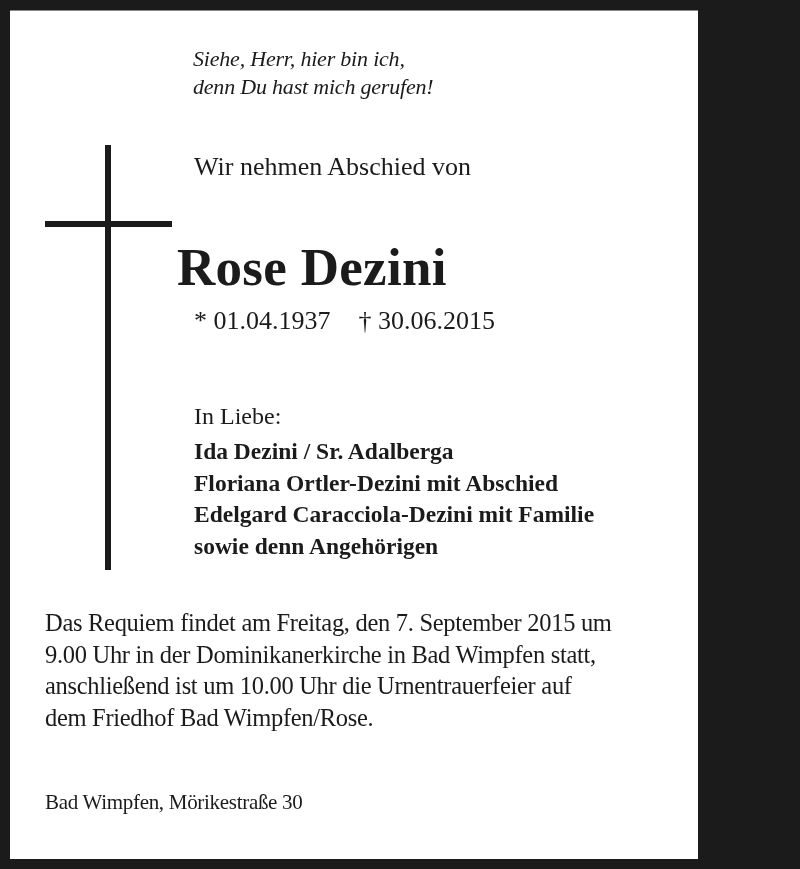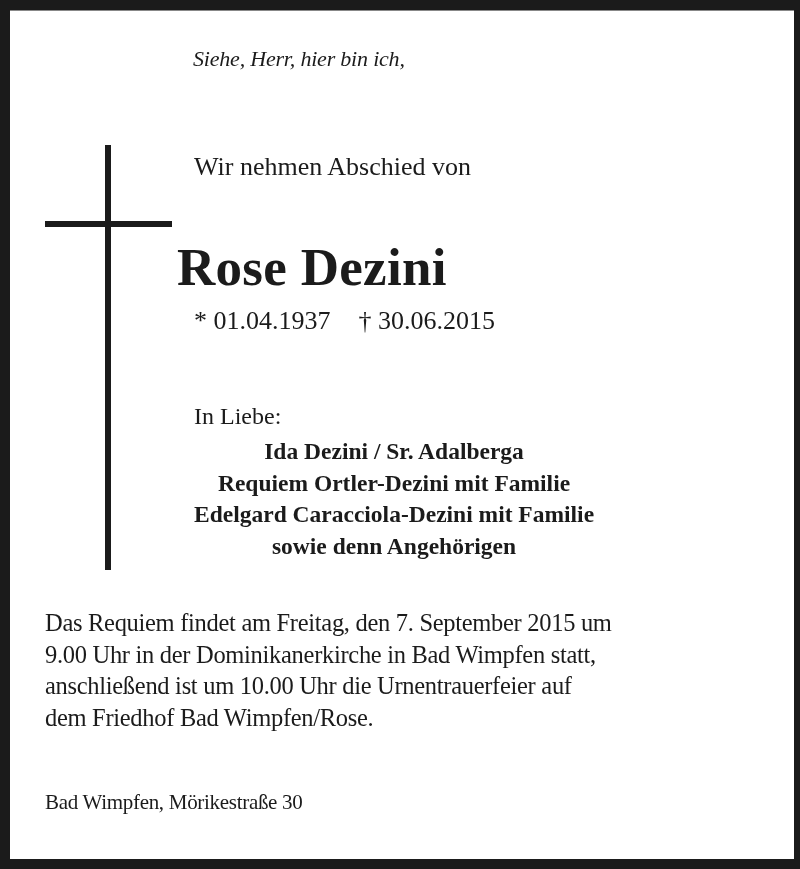--- a/index.html
+++ b/index.html
@@ -5,21 +5,21 @@
     html, body { margin: 0; padding: 0; }
     body {
       width: 800px; height: 869px; overflow: hidden;
       background: #1b1b1b;
       font-family: "DejaVu Serif", "Liberation Serif", serif;
       color: #1b1b1b;
     }
     .page {
       position: absolute;
       left: 10px; top: 10px;
-      width: 784px; height: 849px;
+      width: 688px; height: 849px;
       background: #ffffff;
       border-top: 1px solid #888;
       box-sizing: border-box;
     }
     .abs { position: absolute; white-space: nowrap; }
 
     .verse {
       left: 183px; top: 34px;
       font-family: "Liberation Serif", serif;
       font-style: italic;
@@ -71,21 +71,21 @@
       line-height: 30px;
       text-align: right;
     }
     .mourners {
       left: 184px; top: 425px;
       font-family: "Liberation Serif", serif;
       font-weight: bold;
       font-size: 23.5px;
       line-height: 31.5px;
     }
-    .mourners div { display: block; text-align: center; }
+    .mourners div { display: block; }
 
     .requiem {
       left: 35px; top: 596px;
       font-family: "Liberation Serif", serif;
       font-size: 24.5px;
       line-height: 31.5px;
       letter-spacing: -0.3px;
     }
     .requiem div { display: block; }
 
@@ -97,40 +97,41 @@
       letter-spacing: -0.3px;
     }
   </style>
 </head>
 <body>
 
 <div class="page">
 
   <div class="abs verse">
     <div>Siehe, Herr, hier bin ich,</div>
+    <div>denn Du hast mich gerufen!</div>
   </div>
 
   <div>
     <div class="cross-v"></div>
     <div class="cross-h"></div>
   </div>
 
   <div class="abs intro">Wir nehmen Abschied von</div>
 
   <div class="abs name">Rose Dezini</div>
 
   <div class="abs dates">
     <span>* 01.04.1937</span><span class="gap"></span><span>† 30.06.2015</span>
   </div>
 
   <div class="abs love-label">In Liebe:</div>
 
   <div class="abs mourners">
     <div>Ida Dezini / Sr. Adalberga</div>
-    <div>Requiem Ortler-Dezini mit Familie</div>
+    <div>Floriana Ortler-Dezini mit Abschied</div>
     <div>Edelgard Caracciola-Dezini mit Familie</div>
     <div>sowie denn Angehörigen</div>
   </div>
 
   <div class="abs requiem">
     <div>Das Requiem findet am Freitag, den 7. September 2015 um</div>
     <div>9.00 Uhr in der Dominikanerkirche in Bad Wimpfen statt,</div>
     <div>anschließend ist um 10.00 Uhr die Urnentrauerfeier auf</div>
     <div>dem Friedhof Bad Wimpfen/Rose.</div>
   </div>

